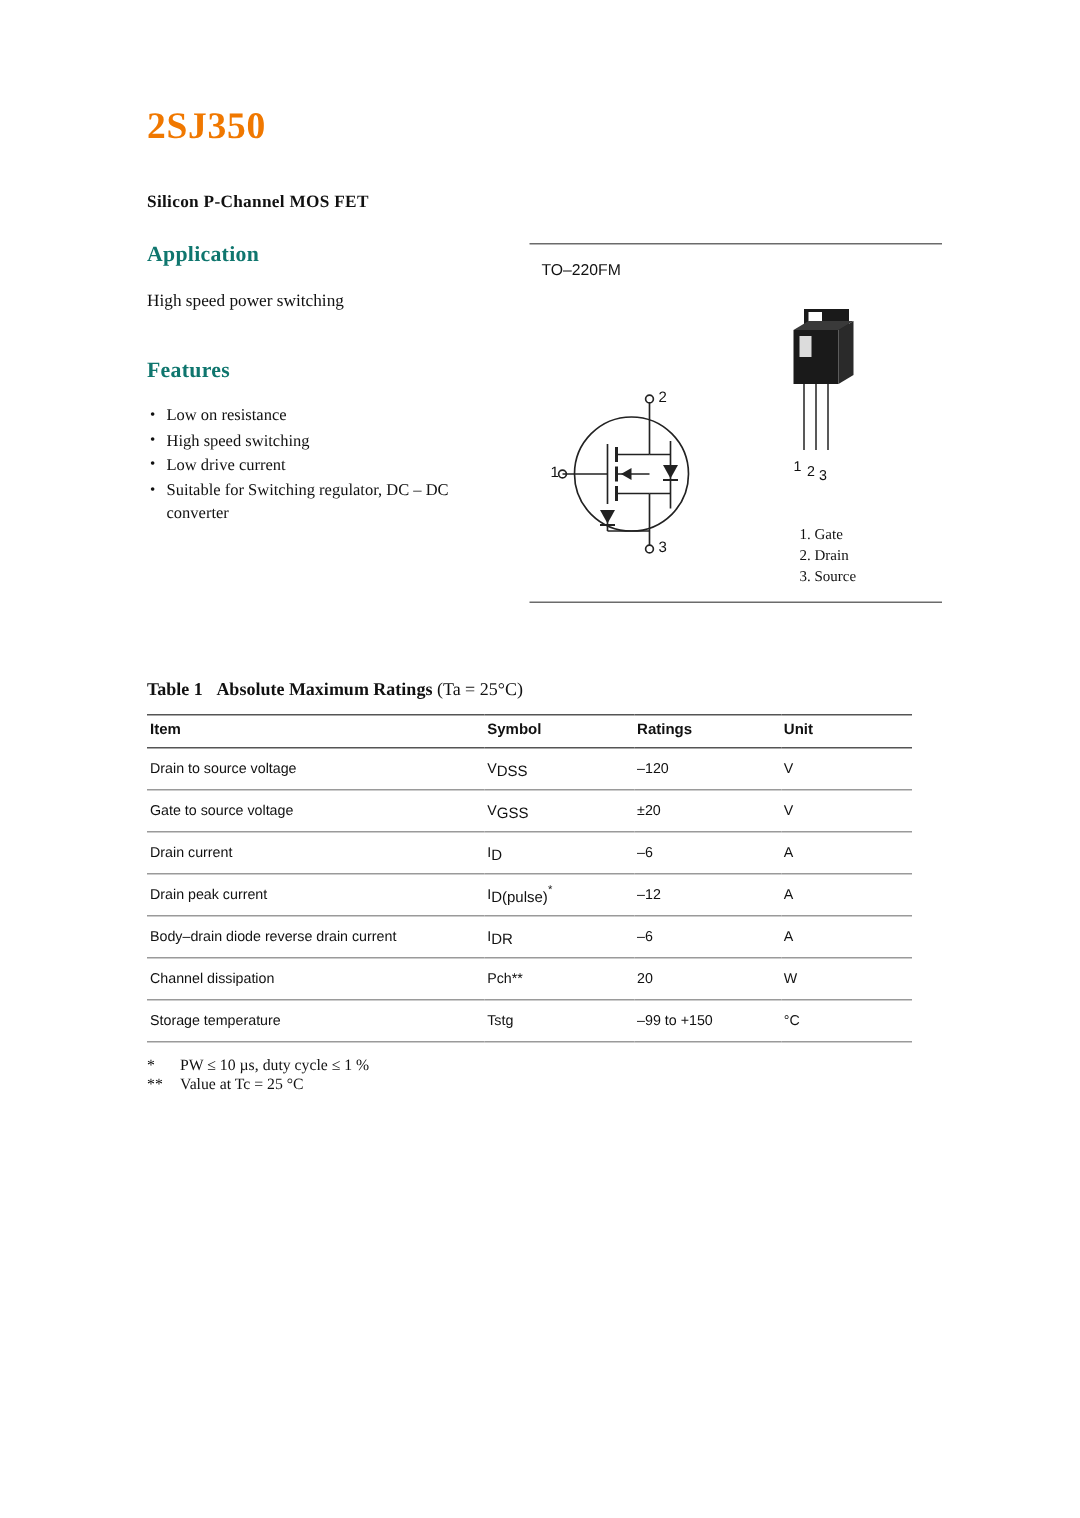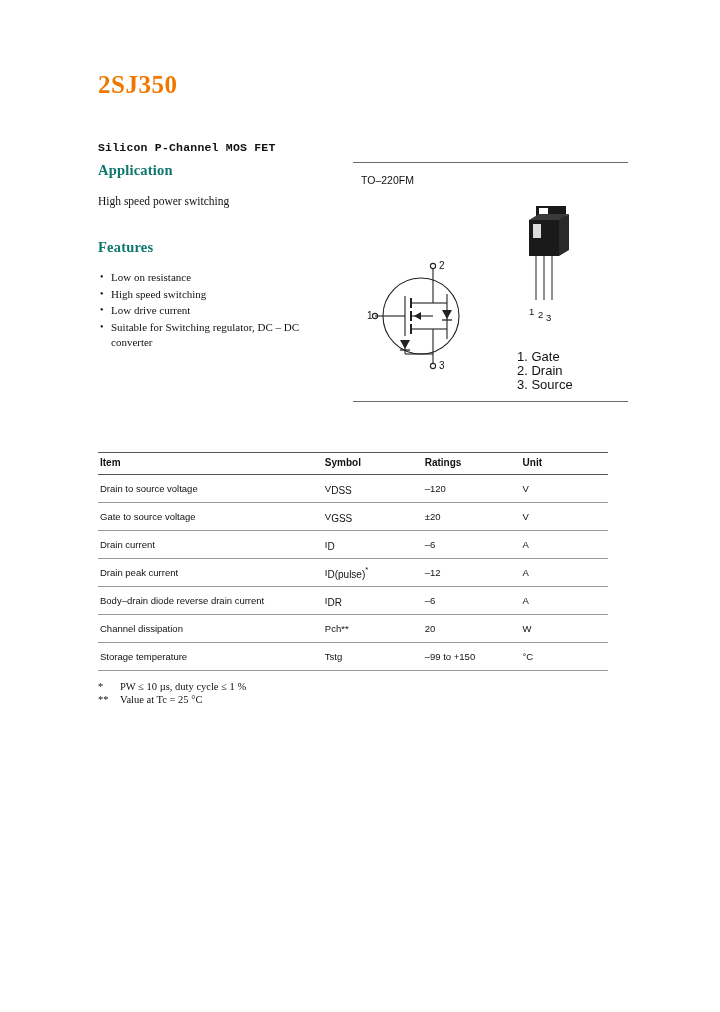--- a/index.html
+++ b/index.html
@@ -31,25 +31,25 @@
   .part-number {
     font-family: "Liberation Serif", serif;
     font-weight: bold;
     font-size: 25px;
     color: #F07800;
     letter-spacing: 0.5px;
     margin: 0 0 0 0;
     line-height: 30px;
   }
   .subtitle {
-    font-family: Liberation Mono, monospace;
+    font-family: Liberation Serif, serif;
     font-weight: bold;
     font-size: 11.5px;
     color: #111;
-    margin-top: 41px;
+    margin-top: 29px;
     letter-spacing: 0.2px;
   }
   
   .left-col {
     position: absolute;
     left: 0;
     top: 92px;
     width: 250px;
   }
   .section-head {
@@ -110,24 +110,24 @@
     margin-top: 11px;
     margin-left: 8px;
     color: #111;
   }
   .diagram-area {
     position: relative;
     height: 215px;
   }
   .pinlist {
     position: absolute;
-    left: 164px;
+    left: 180px;
     top: 164px;
-    font-family: Liberation Sans, sans-serif;
-    font-size: 13px;
+    font-family: Liberation Serif, serif;
+    font-size: 10px;
     line-height: 14px;
     color: #111;
   }
   .rule-bottom {
     margin-top: 0px;
   }
   
   .table-wrap {
     position: absolute;
     left: 0;
@@ -280,20 +280,25 @@
           <div>1. Gate</div>
           <div>2. Drain</div>
           <div>3. Source</div>
         </div>
       </div>
 
       <hr class="rule rule-bottom">
     </div>
 
     <div class="table-wrap">
+      <div class="table-title">
+        <b>Table 1</b>&nbsp;&nbsp;
+        <b>Absolute Maximum Ratings</b>
+        <span>(Ta = 25°C)</span>
+      </div>
 
       <table class="ratings">
         <thead>
           <tr>
             <th class="col-item">Item</th>
             <th class="col-symbol">Symbol</th>
             <th class="col-ratings">Ratings</th>
             <th class="col-unit">Unit</th>
           </tr>
         </thead>

